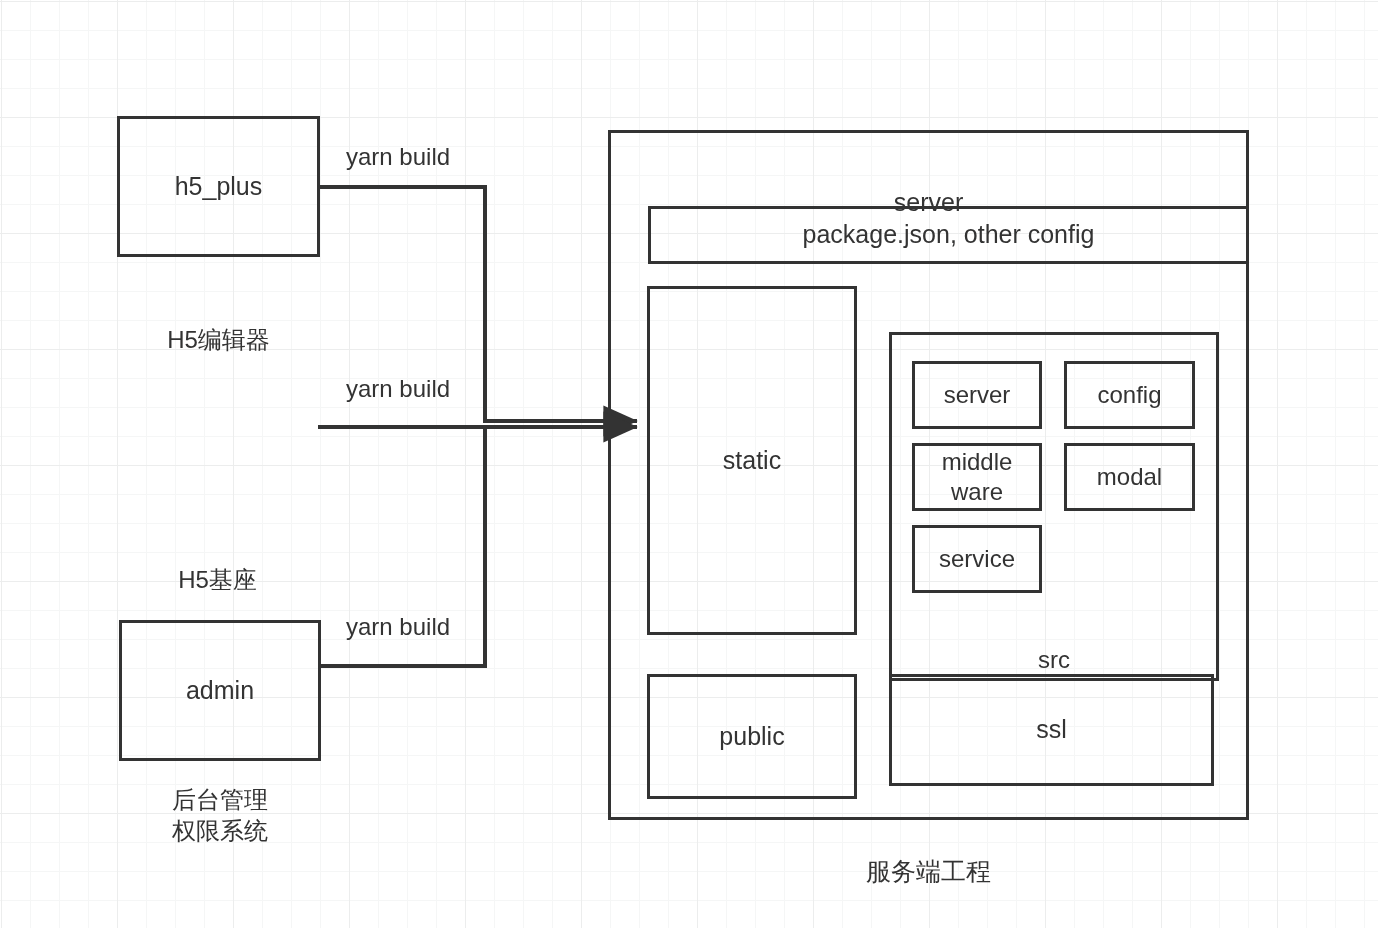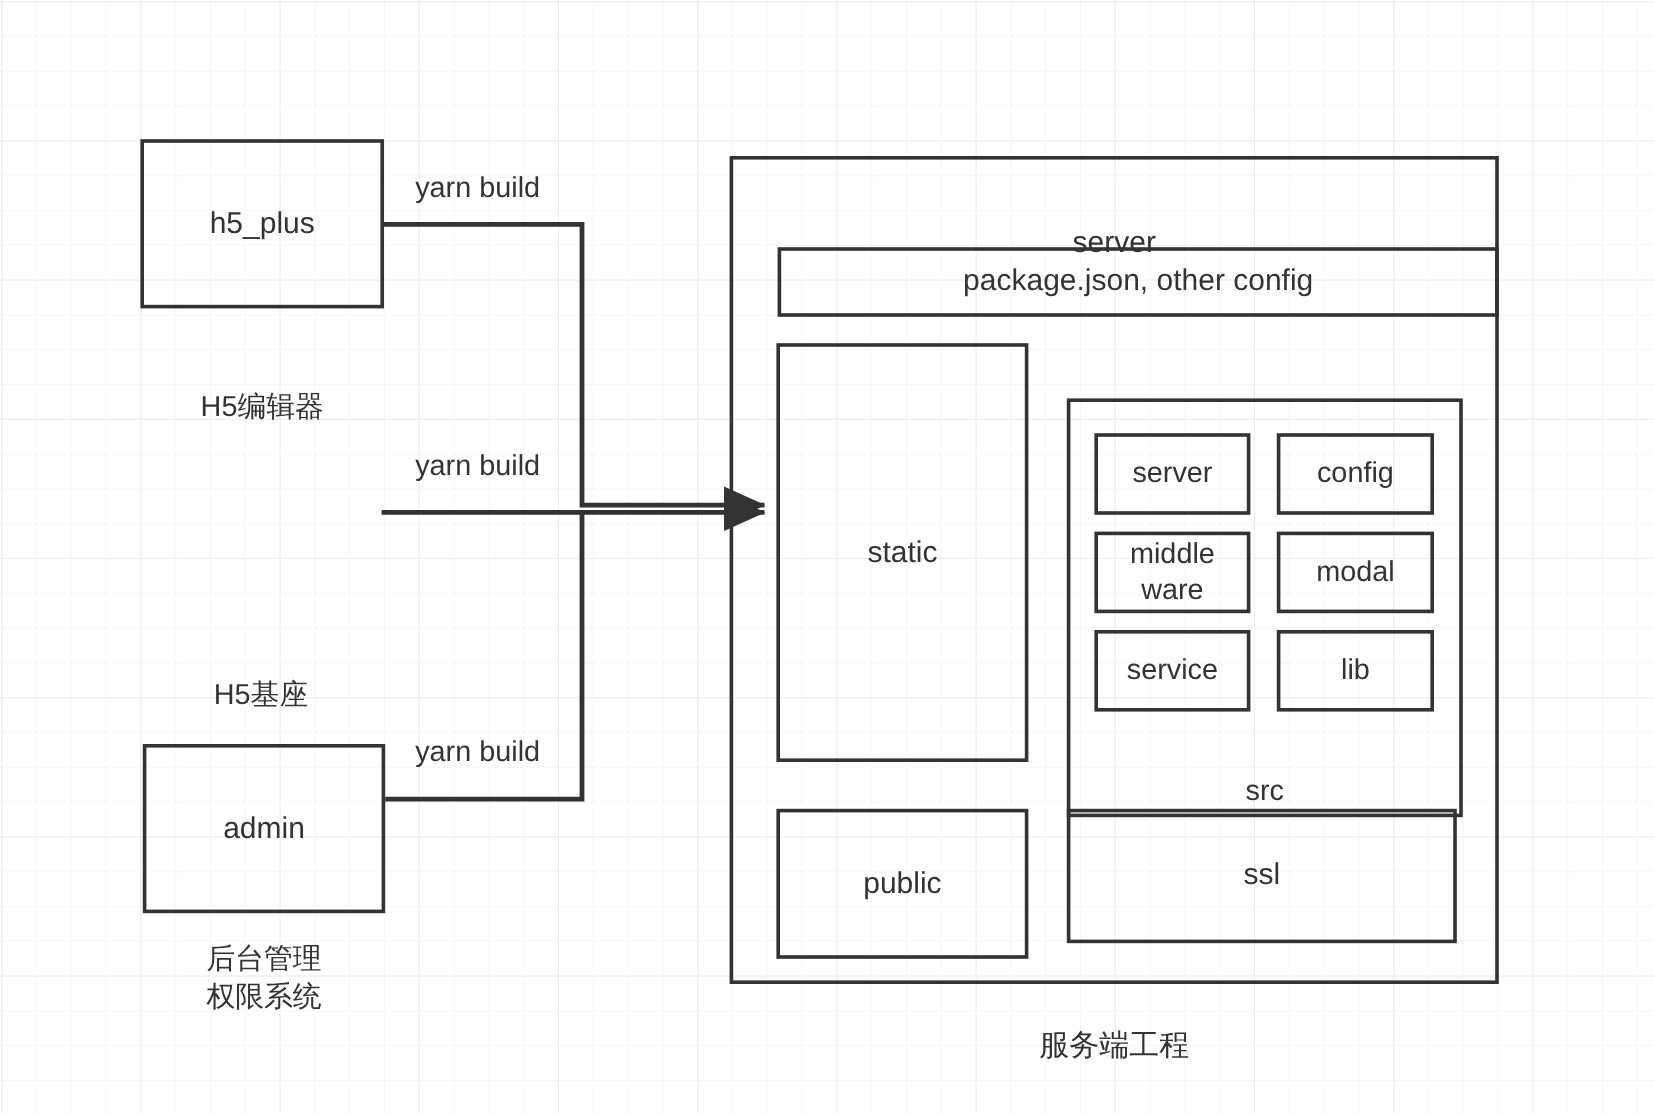--- a/index.html
+++ b/index.html
@@ -148,23 +148,20 @@
         <span style="white-space:pre-line;">middle
 ware</span>
       </div>
       <div class="box f24" style="left:172px; top:108px; width:131px; height:68px;">
         <span>modal</span>
       </div>
 
       <div class="box f24" style="left:20px; top:190px; width:130px; height:68px;">
         <span>service</span>
       </div>
-      <div class="box f24" style="left:172px; top:190px; width:131px; height:68px;">
-        <span>lib</span>
-      </div>
 
       <div class="cap f24" style="left:0px; top:278px; width:324px;">
         <span>src</span>
       </div>
     </div>
 
     <div class="box f25" style="left:36px; top:541px; width:210px; height:125px;">
       <span>public</span>
     </div>
 

